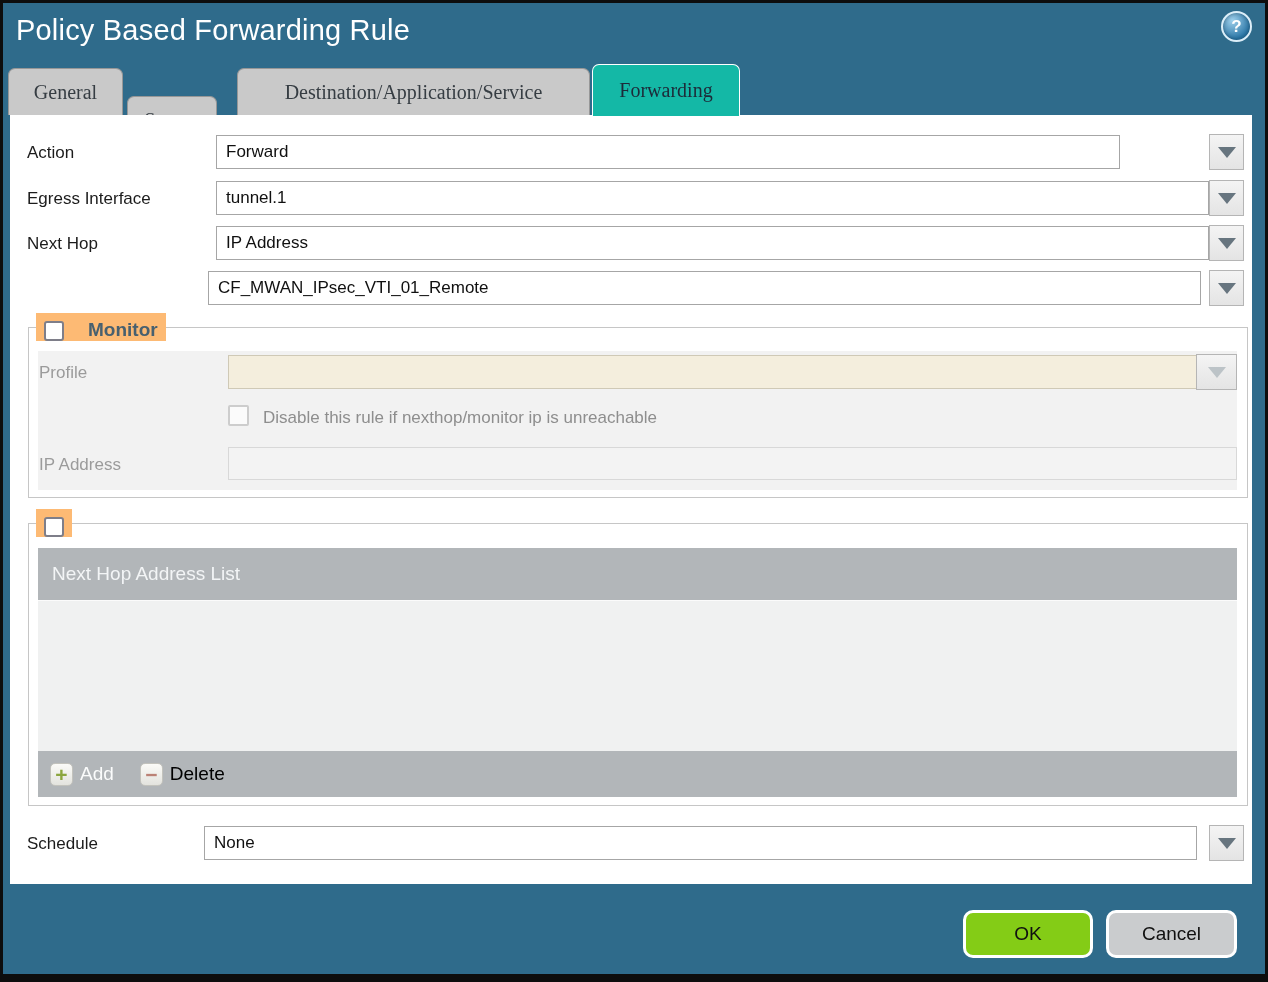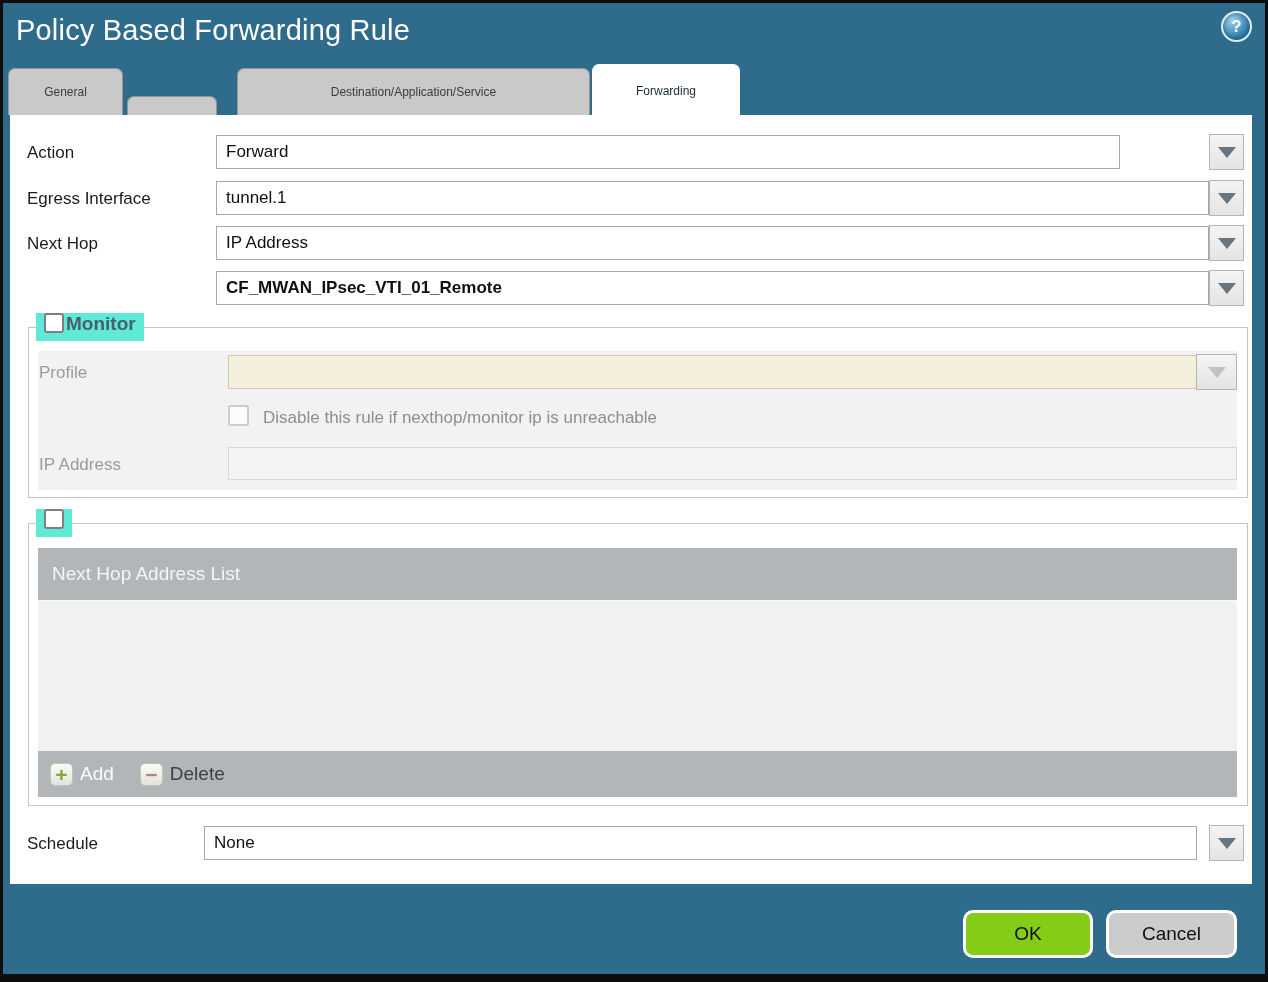--- a/index.html
+++ b/index.html
@@ -10,59 +10,59 @@
 
   .title { position:absolute; left:16px; top:14px; font-size:29px; color:#ffffff; letter-spacing:0.2px; font-weight:400; }
 
   .help { position:absolute; left:1221px; top:11px; width:31px; height:31px; border-radius:50%;
           background:radial-gradient(circle at 35% 28%, #9fd0ec, #2a76a6 70%);
           border:2px solid #dceef8; display:flex; align-items:center; justify-content:center;
           color:#ffffff; font-weight:bold; font-size:17px; cursor:pointer; box-shadow:0 0 4px rgba(0,0,0,.35) inset; }
 
   .tab { position:absolute; top:68px; height:47px; background:#c9c9c9; border:1px solid #979797; border-bottom:none;
          border-radius:7px 7px 0 0; display:flex; align-items:center; justify-content:center;
-         font-size:12px; color:#363d43; z-index:1; cursor:pointer; }
-  .tab.active { top:64px; height:52px; background:#ffffff; border-color:#ffffff; color:#1d2b39; z-index:3; }
+         font-size:20px; color:#363d43; z-index:1; cursor:pointer;font-family:Liberation Serif, serif; }
+  .tab.active { top:64px; height:52px; background:#14b8a6; border-color:#ffffff; color:#1d2b39; z-index:3; }
 
   .content { position:absolute; left:10px; top:115px; width:1242px; height:769px; background:#ffffff; z-index:2; }
 
   .lbl { position:absolute; width:180px; text-align:left; font-size:17px; color:#1c1c1c; z-index:4; }
   .lbl.dim { color:#9b9b9b; }
 
   .field { position:absolute; height:34px; background:#ffffff; border:1px solid #a6a6a6; display:flex; align-items:center;
            padding-left:9px; font-size:17px; color:#101010; z-index:4; }
   .field.beige { background:#f4eedd; border-color:#cfc9b6; }
   .field.grayed { background:#f3f3f3; border-color:#d8d8d8; }
 
   .ddbtn { position:absolute; width:35px; height:36px; background:linear-gradient(#f4f4f4,#e4e4e4); border:1px solid #b5b5b5;
            display:flex; align-items:center; justify-content:center; cursor:pointer; z-index:4; }
   .tri { width:0; height:0; border-left:9px solid transparent; border-right:9px solid transparent; border-top:11px solid #67757f; }
   .ddbtn.disabled .tri { border-top-color:#bcc3c7; }
 
   .fieldset-box { position:absolute; border:1px solid #c6c6c6; z-index:4; background:transparent; }
-  .legend { position:absolute; display:flex; align-items:flex-start; gap:2px; background:#5eead4; padding:0 8px; z-index:5; height:28px; }
+  .legend { position:absolute; display:flex; align-items:flex-end; gap:24px; background:#fdba74; padding:0 8px; z-index:5; height:28px; }
   .legend .cb { width:20px; height:20px; border:2px solid #7e7e89; border-radius:3px; background:#ffffff; cursor:pointer; }
   .legend .cap { font-size:19px; font-weight:bold; color:#48606f; }
 
   .panel { position:absolute; background:#f2f2f2; z-index:4; }
 
   .cb-light { position:absolute; width:21px; height:21px; border:2px solid #cdcdcd; border-radius:2px; background:#fbfbfb; z-index:5; cursor:pointer; }
   .dim-text { position:absolute; font-size:17px; color:#8e8e8e; z-index:5; }
 
   .tbl-header, .tbl-footer { position:absolute; background:#b2b6b9; z-index:4; display:flex; align-items:center; }
   .tbl-header { padding-left:14px; font-size:19px; color:#f3f5f6; }
   .tbl-body { position:absolute; background:#f0f1f1; z-index:4; border-top:1px solid #fbfbfb; }
   .tbl-footer { padding-left:12px; gap:26px; }
   .tool { display:flex; align-items:center; gap:7px; cursor:pointer; }
   .tool .ic { width:23px; height:23px; border-radius:5px; background:linear-gradient(#fbfbf8,#e3e3de); border:1px solid #c3c3bd;
               display:flex; align-items:center; justify-content:center; font-size:21px; font-weight:bold; line-height:1; }
   .tool.add .ic { color:#8ca63f; }
   .tool.del .ic { color:#bb8276; }
   .tool.add .cap { color:#fbfcfc; font-size:19px; }
-  .tool.del .cap { color:#404040; font-size:19px; }
+  .tool.del .cap { color:#000000; font-size:19px; }
 
   .btn { position:absolute; top:910px; height:48px; border-radius:10px; border:3px solid #ffffff;
          display:flex; align-items:center; justify-content:center; font-size:19px; color:#101010; cursor:pointer; z-index:4; }
   .btn.ok { left:963px; width:130px; background:#84cc16; }
   .btn.cancel { left:1106px; width:131px; background:#caccce; }
 </style>
 </head>
 <body>
 
 <div class="window"></div>
@@ -96,21 +96,21 @@
 <div class="ddbtn" style="left:1209px; top:180px;">
   <div class="tri"></div>
 </div>
 
 <div class="lbl" style="left:27px; top:234px;">Next Hop</div>
 <div class="field" style="left:216px; top:226px; width:993px;">IP Address</div>
 <div class="ddbtn" style="left:1209px; top:225px;">
   <div class="tri"></div>
 </div>
 
-<div class="field" style="left:216px; top:271px; width:993px;font-weight:bold;">CF_MWAN_IPsec_VTI_01_Remote</div>
+<div class="field" style="left:208px; top:271px; width:993px;">CF_MWAN_IPsec_VTI_01_Remote</div>
 <div class="ddbtn" style="left:1209px; top:270px;">
   <div class="tri"></div>
 </div>
 
 <div class="fieldset-box" style="left:28px; top:327px; width:1220px; height:171px;"></div>
 <div class="legend" style="left:36px; top:313px;">
   <div class="cb"></div>
   <div class="cap">Monitor</div>
 </div>
 <div class="panel" style="left:38px; top:351px; width:1199px; height:139px;"></div>

